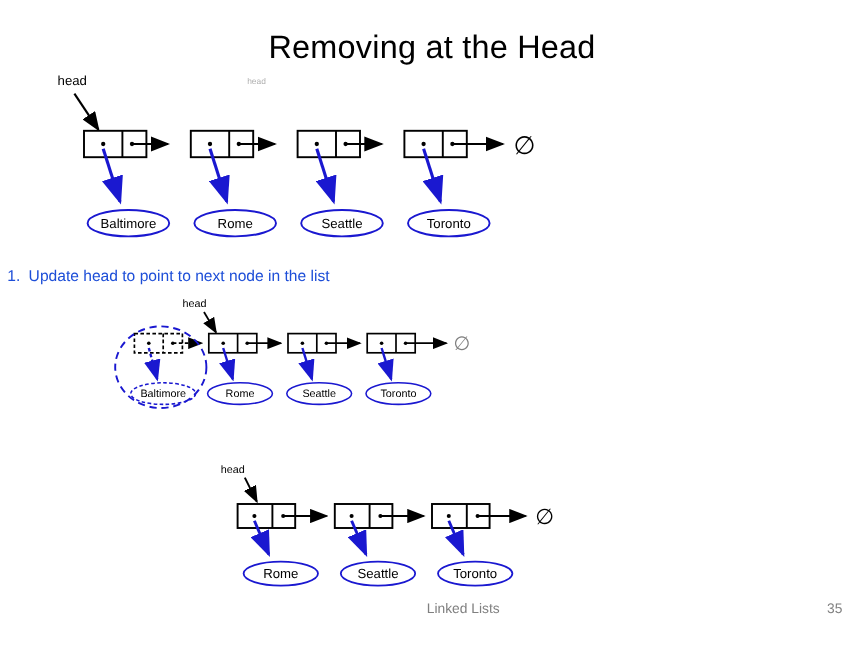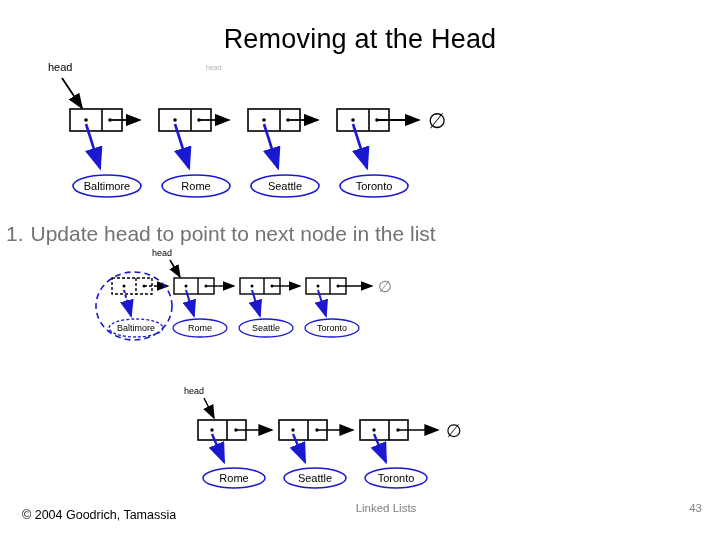--- a/index.html
+++ b/index.html
@@ -25,22 +25,22 @@
     top: 24px;
     left: 0;
     width: 720px;
     text-align: center;
     font-size: 27px;
     color: #000000;
     letter-spacing: 0.2px;
   }
   .bullet {
     position: absolute;
-    font-size: 21px;
-    color: #737373;
+    font-size: 13px;
+    color: #1d4ed8;
     white-space: nowrap;
   }
   .bullet-1 {
     top: 222px;
     left: 6px;
   }
   .bullet-2 {
     top: 366px;
     left: 30px;
   }
@@ -279,17 +279,16 @@
       <ellipse cx="216" cy="96" rx="31" ry="10" fill="#ffffff" stroke="#1a18d0" stroke-width="1.5"></ellipse>
       <text class="node-label" x="216" y="100" text-anchor="middle">Toronto</text>
     </svg>
   </div>
 
   <div class="bullet bullet-1">
     <span class="bullet-num">1.</span><span>Update head to point to next node in the list</span>
   </div>
 
 
-  <div class="footer-left">© 2004 Goodrich, Tamassia</div>
   <div class="footer-center">Linked Lists</div>
-  <div class="footer-right">43</div>
+  <div class="footer-right">35</div>
 
 </div>
 
 </body></html>

